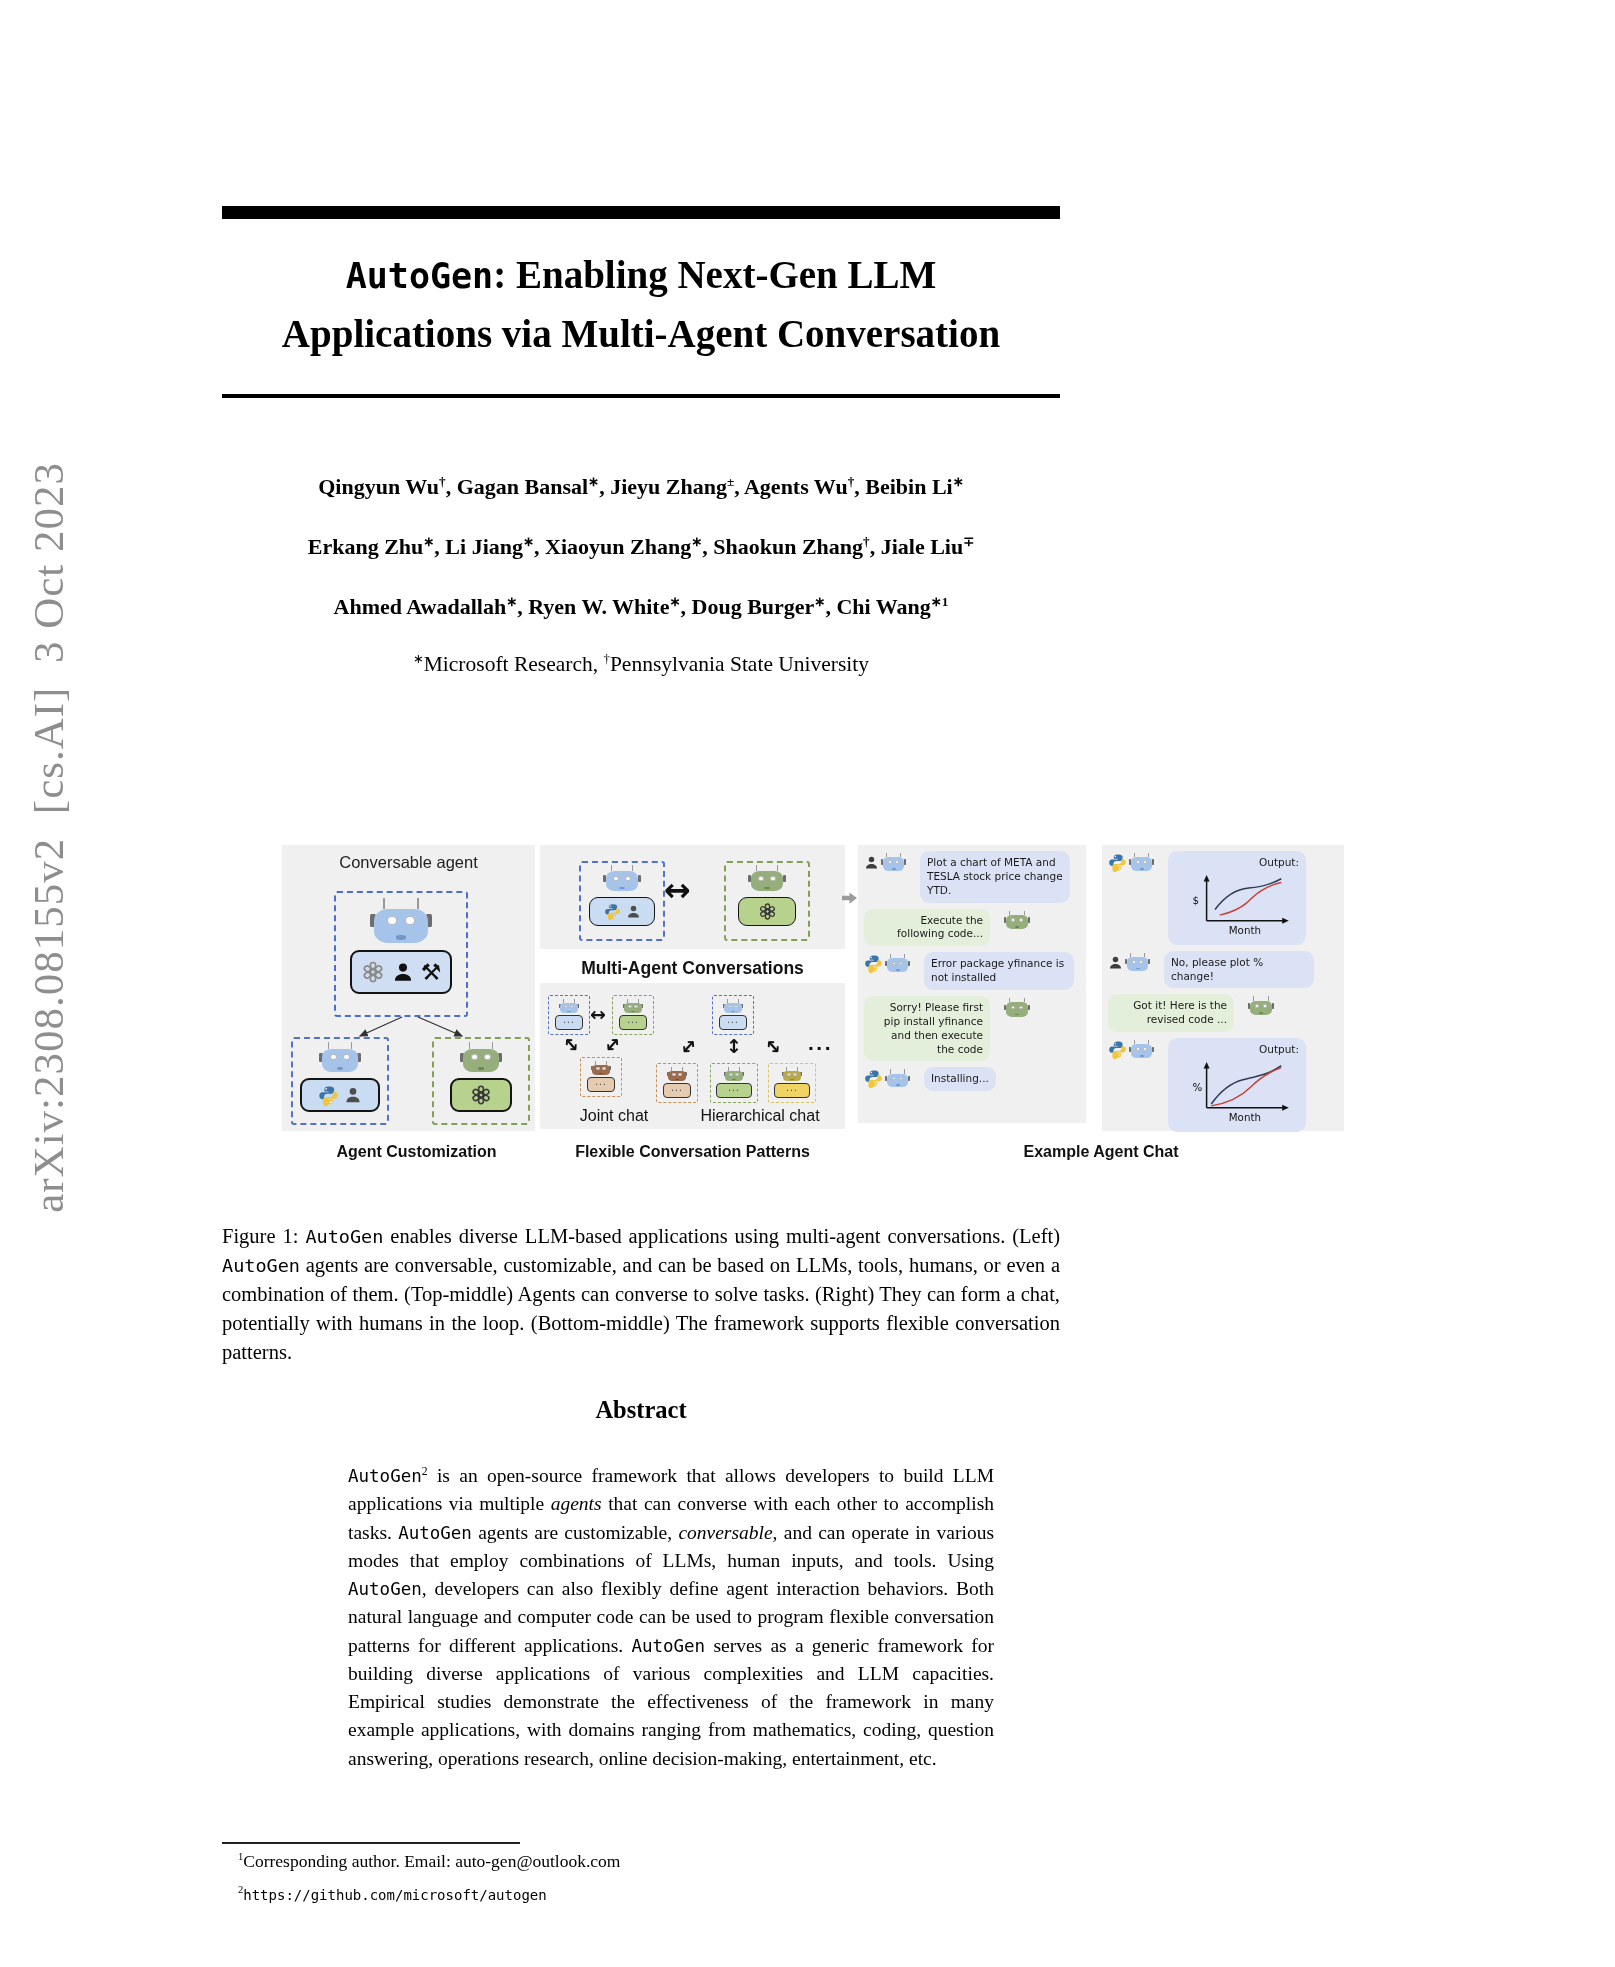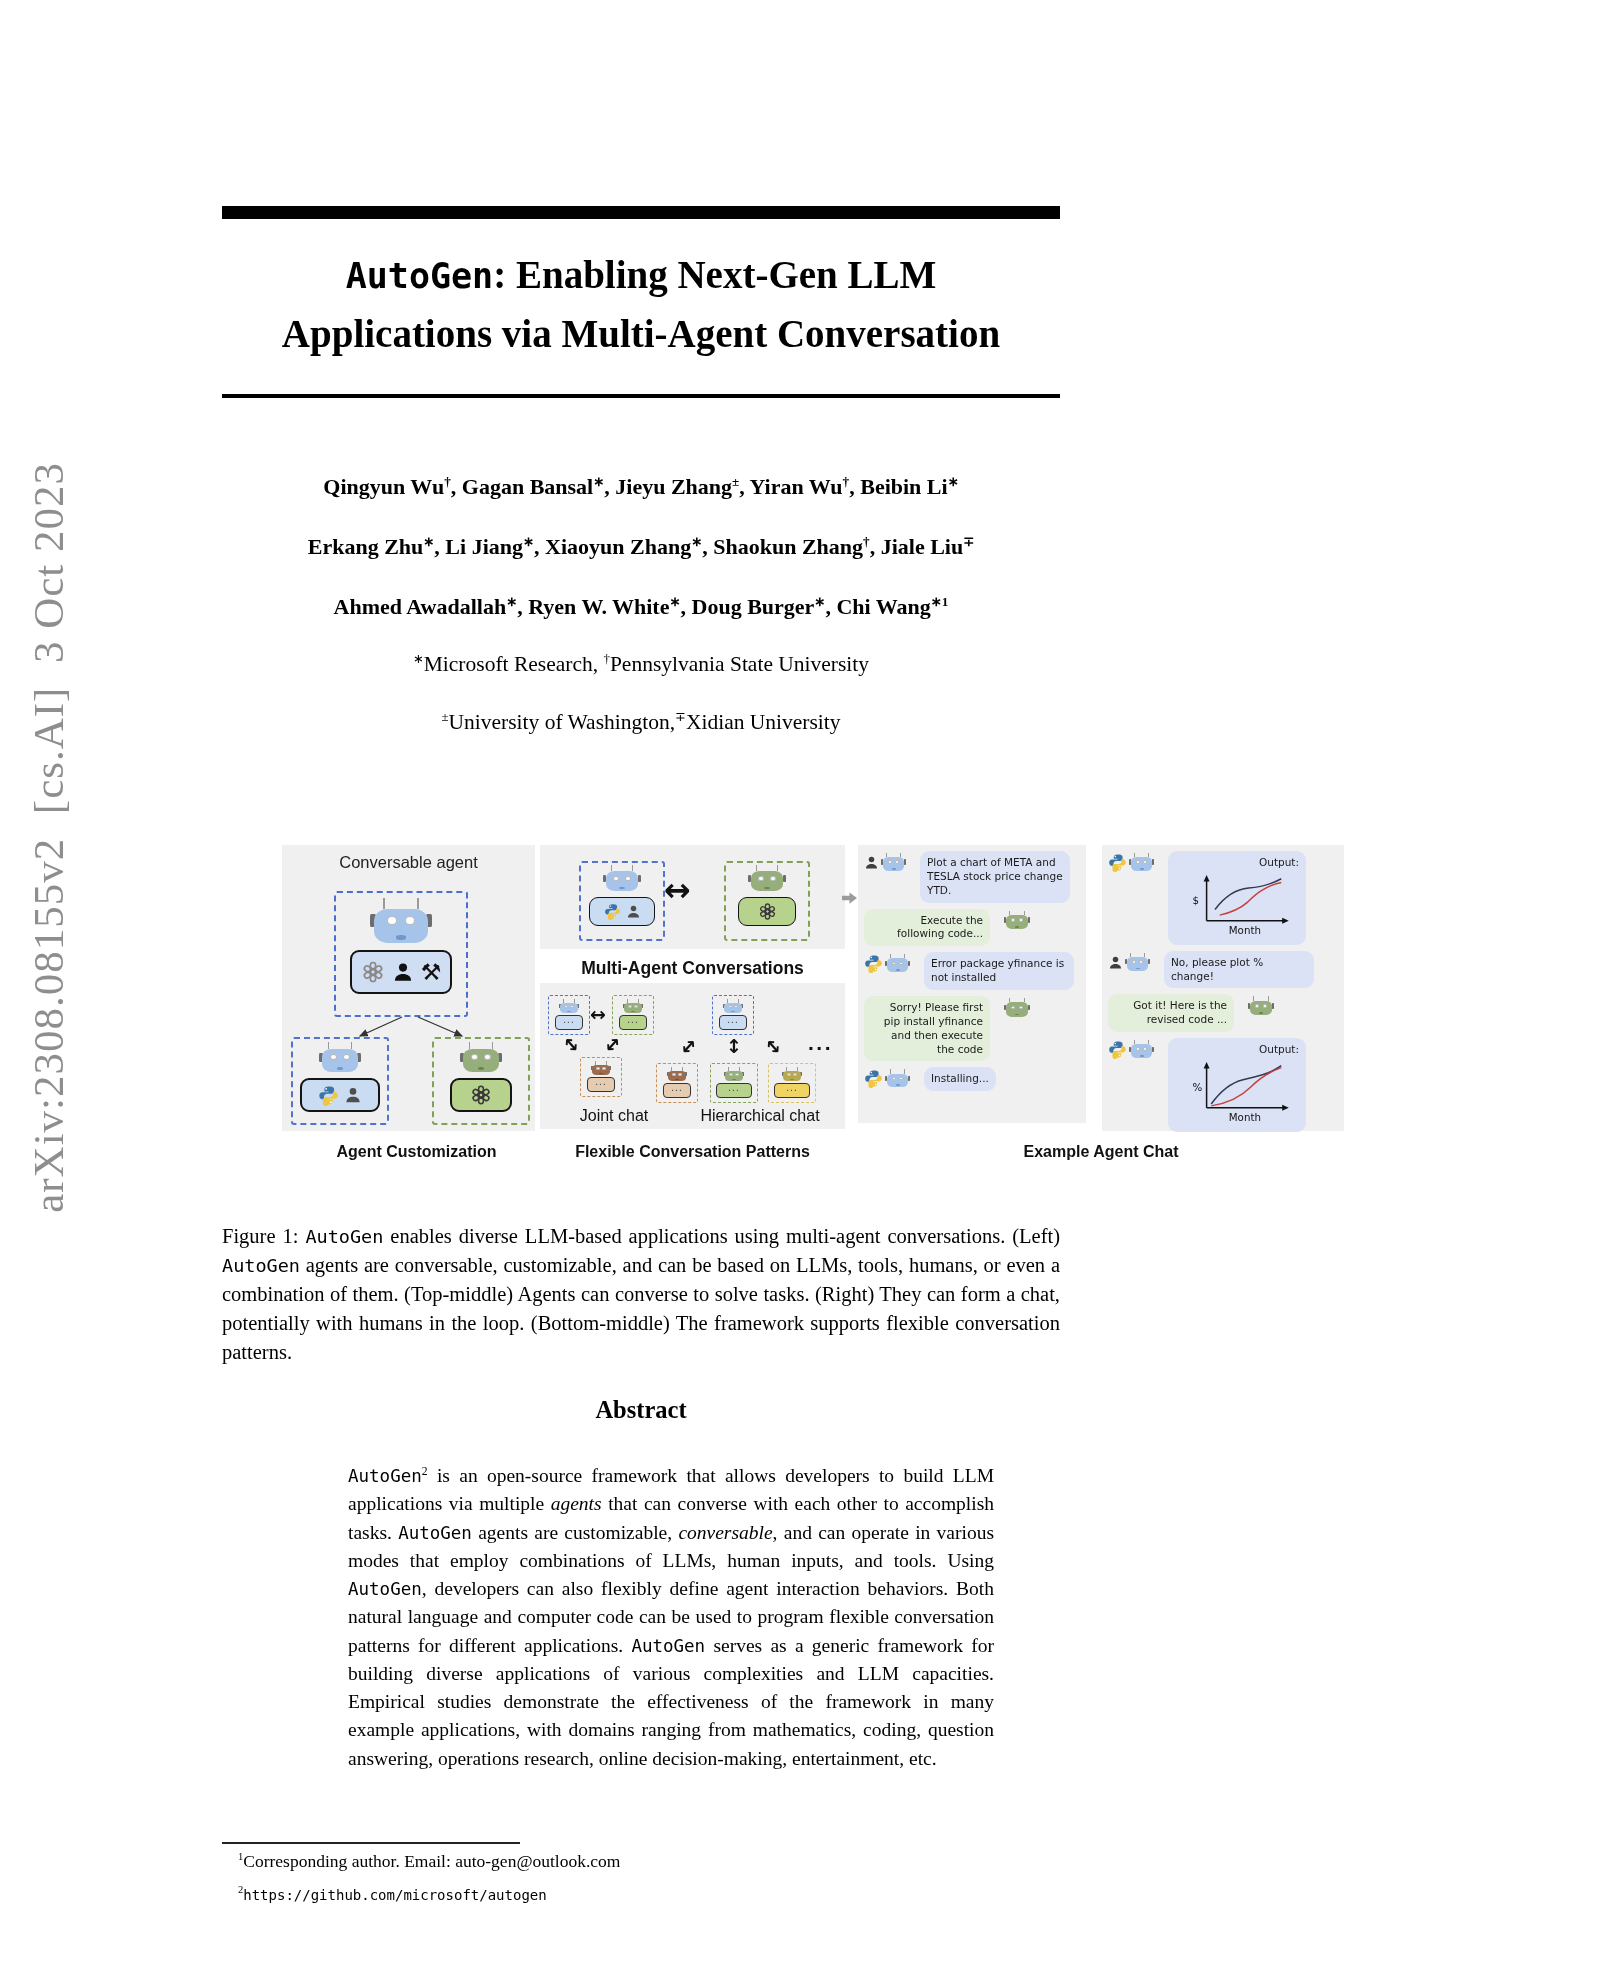--- a/index.html
+++ b/index.html
@@ -117,26 +117,25 @@
 
   <div class="rule thick"></div>
 
   <div class="title">
     <div><span class="mono">AutoGen</span><span>: Enabling Next-Gen LLM</span></div>
     <div><span>Applications via Multi-Agent Conversation</span></div>
   </div>
 
   <div class="rule thin"></div>
 
-  <div class="aline" style="top:474px"><span>Qingyun Wu</span><sup>†</sup><span>, Gagan Bansal</span><sup>∗</sup><span>, Jieyu Zhang</span><sup>±</sup><span>, Yiran Wu</span><sup>†</sup><span>, Beibin Li</span><sup>∗</sup></div>
+  <div class="aline" style="top:474px"><span>Qingyun Wu</span><sup>†</sup><span>, Gagan Bansal</span><sup>∗</sup><span>, Jieyu Zhang</span><sup>±</sup><span>, Agents Wu</span><sup>†</sup><span>, Beibin Li</span><sup>∗</sup></div>
   <div class="aline" style="top:534px"><span>Erkang Zhu</span><sup>∗</sup><span>, Li Jiang</span><sup>∗</sup><span>, Xiaoyun Zhang</span><sup>∗</sup><span>, Shaokun Zhang</span><sup>†</sup><span>, Jiale Liu</span><sup>∓</sup></div>
   <div class="aline" style="top:594px"><span>Ahmed Awadallah</span><sup>∗</sup><span>, Ryen W. White</span><sup>∗</sup><span>, Doug Burger</span><sup>∗</sup><span>, Chi Wang</span><sup>∗1</sup></div>
 
   <div class="affline" style="top:652px"><sup>∗</sup><span>Microsoft Research, </span><sup>†</sup><span>Pennsylvania State University</span></div>
-  <div class="affline" style="top:710px"><sup>±</sup><span>University of Washington,</span><sup>∓</sup><span>Xidian University</span></div>
 
   <div class="figure">
 
     <div class="panel" id="pA">
       <div class="pa-title">Conversable agent</div>
       <div class="big-box">
         <div class="bot blue" style="width:62px;height:48px;margin-top:5px"><span class="ant l"></span><span class="ant r"></span><span class="ear l"></span><span class="ear r"></span><span class="head"></span><span class="eye l"></span><span class="eye r"></span><span class="mouth"></span></div>
         <div class="pill cap-pill">
           <span class="ci oai-gray">
               <svg width="24" height="24" viewBox="0 0 24 24" fill="none" stroke="#8a8a8a" stroke-width="1.7">

